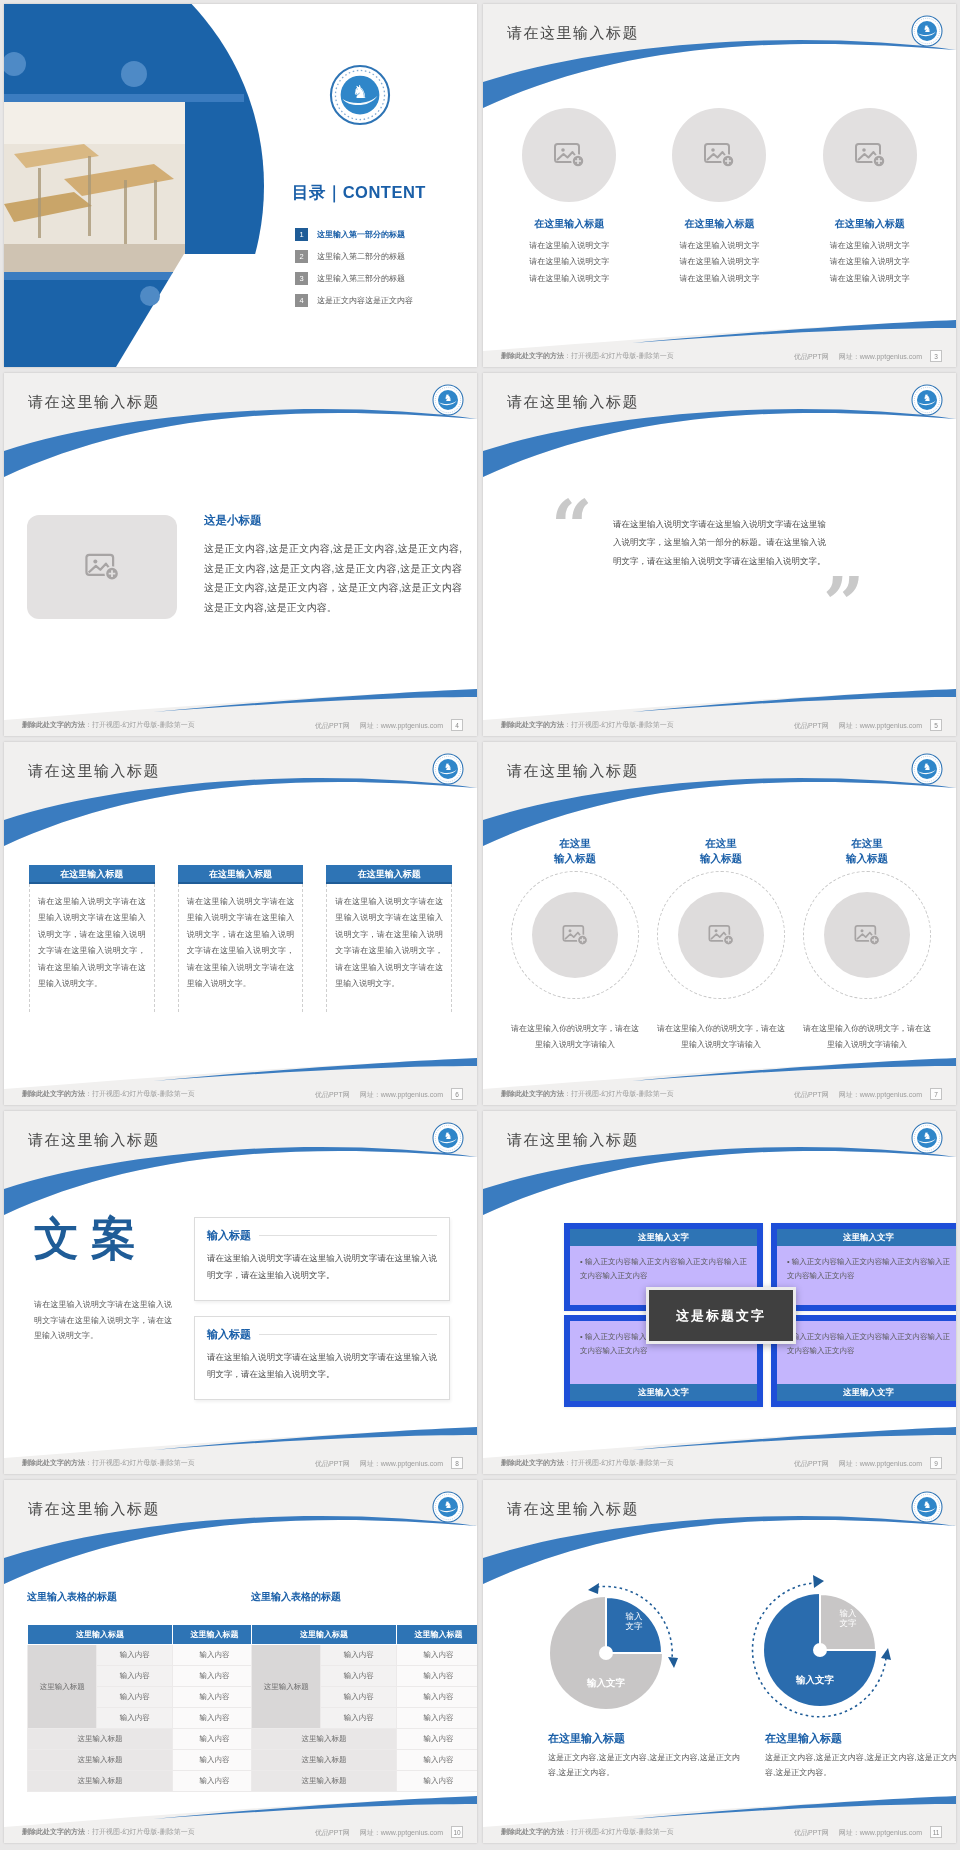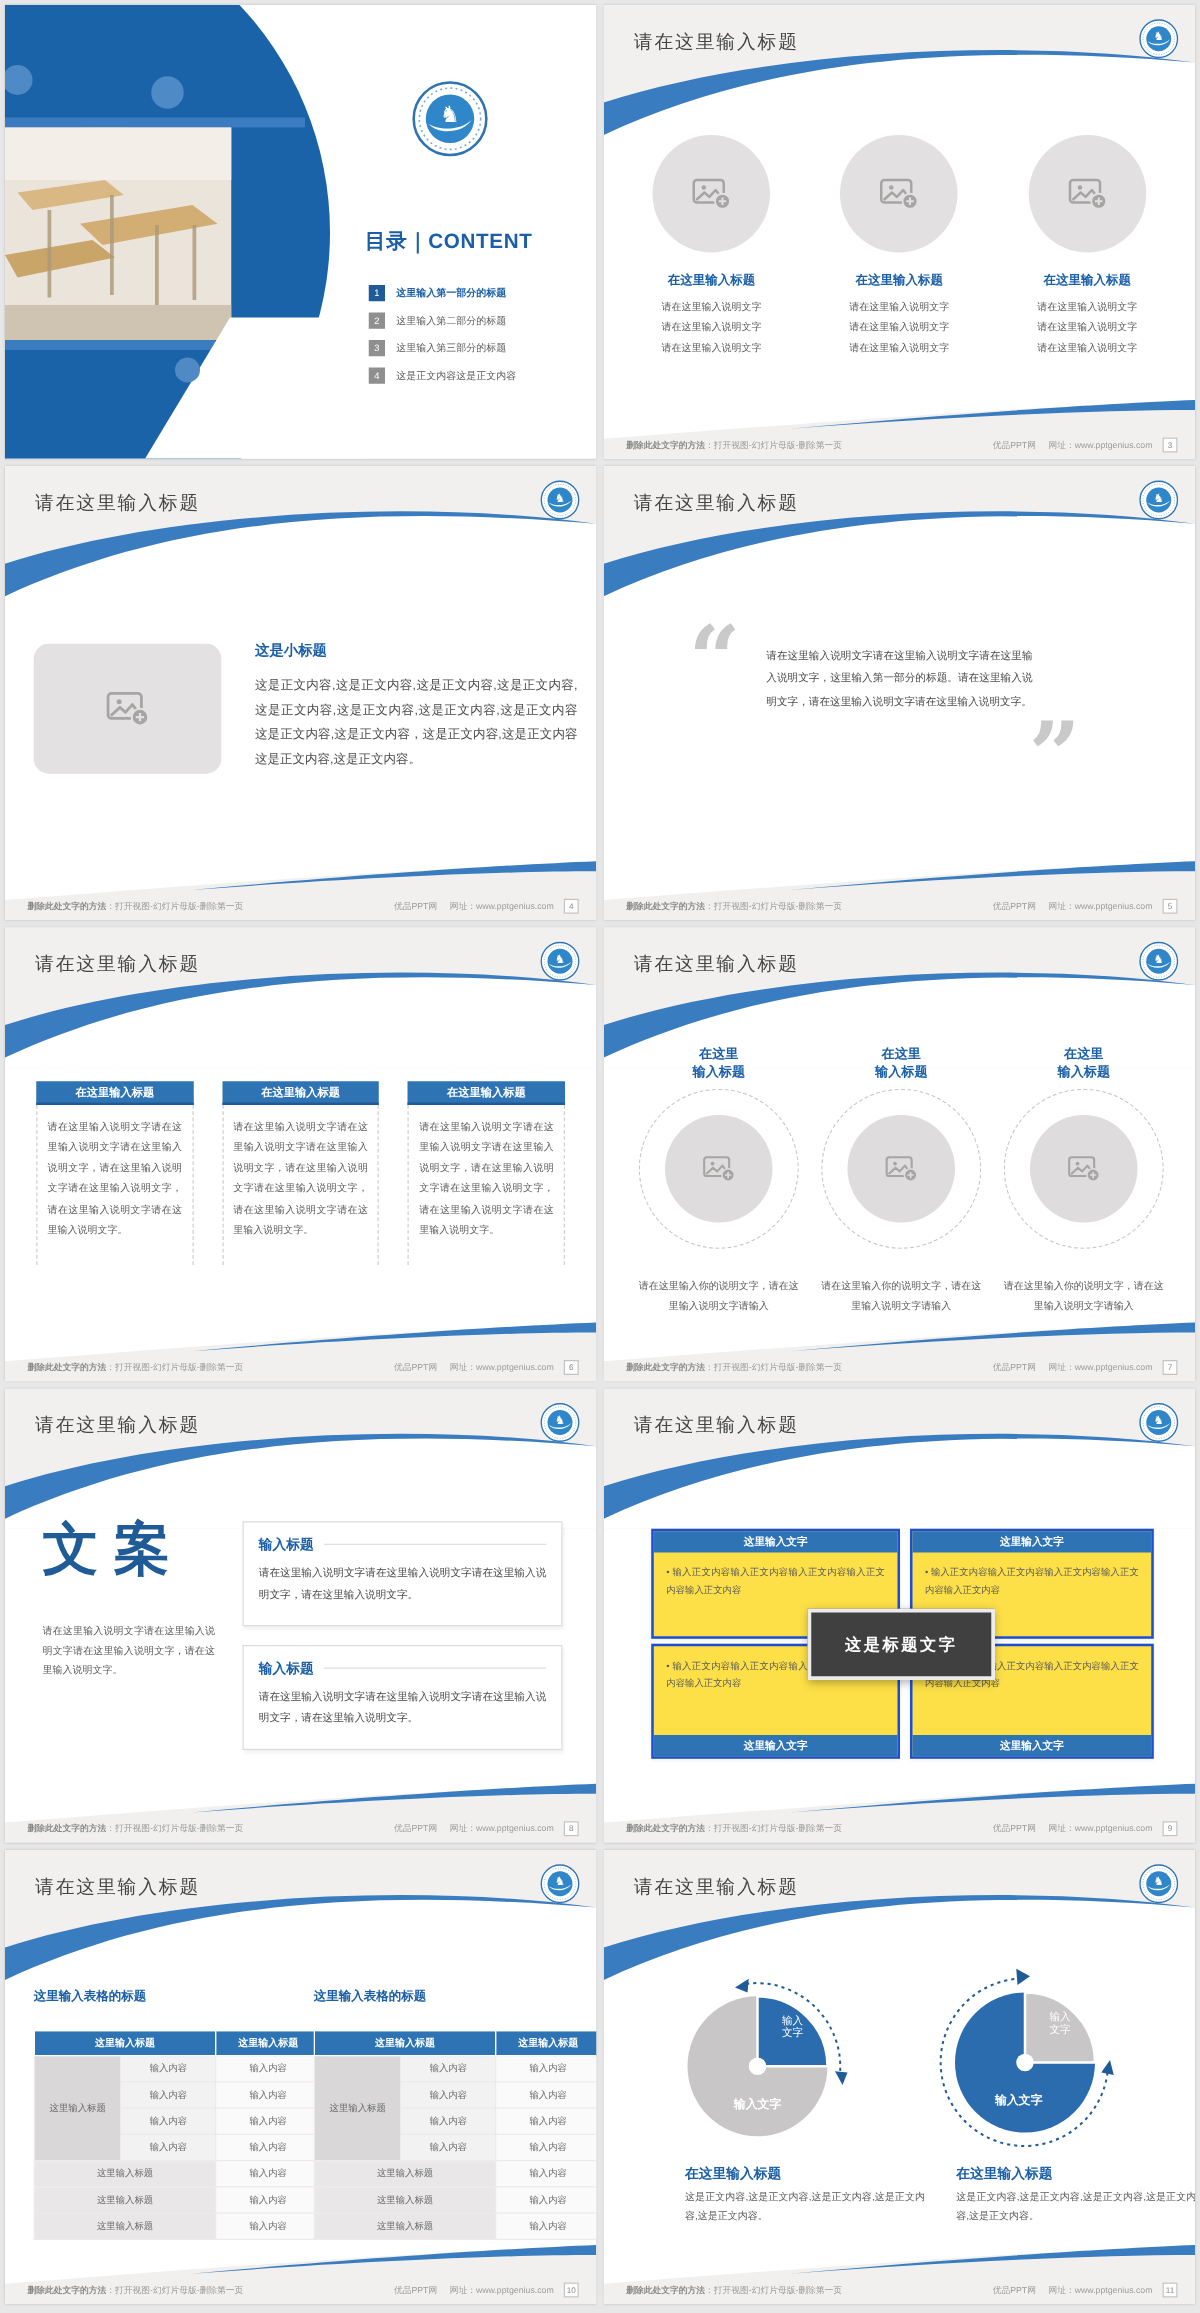--- a/index.html
+++ b/index.html
@@ -61,21 +61,21 @@
   
   .big-word { position:absolute; left:30px; top:98px; font-size:45px; font-weight:bold; color:#1f5c97; letter-spacing:12px; z-index:2; }
   .big-desc { position:absolute; left:30px; top:186px; width:138px; font-size:8px; line-height:1.95; color:#595959; text-align:justify; z-index:2; }
   .cw-box { position:absolute; left:190px; width:256px; background:#fff; border:1px solid #dcdcdc; box-shadow:1px 2px 3px rgba(0,0,0,.06); padding:10px 12px; z-index:2; }
   .cw-box.b1 { top:106px; min-height:84px; } .cw-box.b2 { top:205px; min-height:84px; }
   .cw-head { display:flex; align-items:center; gap:8px; }
   .cw-head span { font-size:11px; }
   .cw-head i { flex:1; height:1px; background:#e0e0e0; }
   .cw-body { margin-top:7px; font-size:8.5px; line-height:1.95; color:#4a4a4a; text-align:justify; }
   
-  .mx-cell { position:absolute; background:#fde047; border:2px solid #1d4ed8; box-shadow:0 1px 3px rgba(0,0,0,.07); z-index:2; }
+  .mx-cell { position:absolute; background:#c4b5fd; border:6px solid #1d4ed8; box-shadow:0 1px 3px rgba(0,0,0,.07); z-index:2;margin-left:43px; }
   .mx-a { left:38px; top:112px; width:199px; height:88px; } .mx-b { left:245px; top:112px; width:195px; height:88px; }
   .mx-c { left:38px; top:204px; width:199px; height:92px; } .mx-d { left:245px; top:204px; width:195px; height:92px; }
   .mx-head { height:17px; line-height:17px; background:#2e74b5; color:#fff; font-weight:bold; font-size:8.5px; text-align:center; }
   .mx-c .mx-head,.mx-d .mx-head { position:absolute; bottom:0; left:0; right:0; }
   .mx-body { padding:9px 10px; font-size:7.5px; line-height:1.85; color:#595959; text-align:justify; }
   .mx-body::before { content:"•  "; color:#595959; }
   .mx-center { position:absolute; left:163px; top:176px; width:150px; height:57px; background:#404040; border:3px solid rgba(255,255,255,.9); box-shadow:0 2px 7px rgba(0,0,0,.3); color:#fff; font-size:13px; font-weight:bold; display:flex; align-items:center; justify-content:center; letter-spacing:2px; z-index:3; }
   
   .tbl-wrap { position:absolute; top:110px; width:205px; z-index:2; }
   .tw1 { left:23px; } .tw2 { left:247px; }

